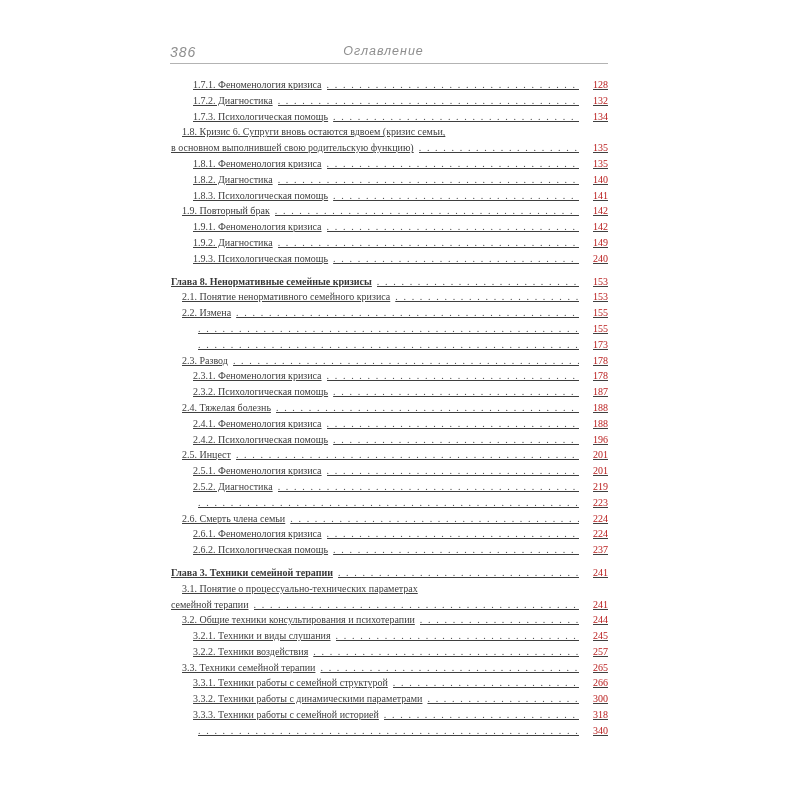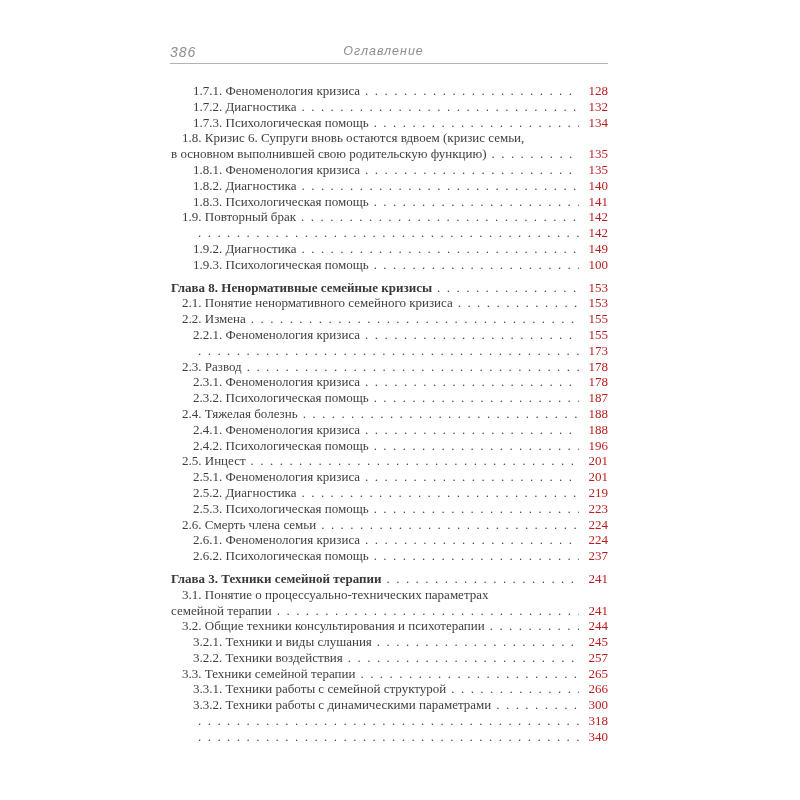--- a/index.html
+++ b/index.html
@@ -43,23 +43,24 @@
     text-align: center;
     font-size: 12.5px;
     letter-spacing: 1px;
   }
   .rule {
     border: none;
     border-top: 1.5px solid #b3b3b3;
     margin: 2px 0 0 0;
   }
   .toc {
-    margin-top: 19px;
+    margin-top: 13px;
     color: #3f3f3f;
-    font-size: 13px;
+    font-size: 10px;
+    text-decoration: underline;
   }
   .row {
     display: flex;
     align-items: baseline;
     line-height: 15.8px;
     white-space: nowrap;
   }
   .row.gap { margin-top: 7px; }
   .row.chapter { padding-left: 1px; font-weight: bold; }
   .row.cont    { padding-left: 1px; }
@@ -132,50 +133,50 @@
           <span class="label">1.8.3. Психологическая помощь</span>
           <span class="leader">. . . . . . . . . . . . . . . . . . . . . . . . . . . . . . . . . . . . . . . . . . . . . . . . . . . . . . . . . . . . . . . . . . . . . . . . . . . . . . . . </span>
           <span class="pageref">141</span>
         </div>
         <div class="row l2">
           <span class="label">1.9. Повторный брак</span>
           <span class="leader">. . . . . . . . . . . . . . . . . . . . . . . . . . . . . . . . . . . . . . . . . . . . . . . . . . . . . . . . . . . . . . . . . . . . . . . . . . . . . . . . </span>
           <span class="pageref">142</span>
         </div>
         <div class="row l3">
+          <span class="label">1.9.1. Феноменология кризиса</span>
           <span class="leader">. . . . . . . . . . . . . . . . . . . . . . . . . . . . . . . . . . . . . . . . . . . . . . . . . . . . . . . . . . . . . . . . . . . . . . . . . . . . . . . . </span>
           <span class="pageref">142</span>
         </div>
         <div class="row l3">
           <span class="label">1.9.2. Диагностика</span>
           <span class="leader">. . . . . . . . . . . . . . . . . . . . . . . . . . . . . . . . . . . . . . . . . . . . . . . . . . . . . . . . . . . . . . . . . . . . . . . . . . . . . . . . </span>
           <span class="pageref">149</span>
         </div>
         <div class="row l3">
           <span class="label">1.9.3. Психологическая помощь</span>
           <span class="leader">. . . . . . . . . . . . . . . . . . . . . . . . . . . . . . . . . . . . . . . . . . . . . . . . . . . . . . . . . . . . . . . . . . . . . . . . . . . . . . . . </span>
-          <span class="pageref">100</span>
+          <span class="pageref">240</span>
         </div>
         <div class="row chapter gap">
           <span class="label">Глава 8. Ненормативные семейные кризисы</span>
           <span class="leader">. . . . . . . . . . . . . . . . . . . . . . . . . . . . . . . . . . . . . . . . . . . . . . . . . . . . . . . . . . . . . . . . . . . . . . . . . . . . . . . . </span>
           <span class="pageref">153</span>
         </div>
         <div class="row l2">
           <span class="label">2.1. Понятие ненормативного семейного кризиса</span>
           <span class="leader">. . . . . . . . . . . . . . . . . . . . . . . . . . . . . . . . . . . . . . . . . . . . . . . . . . . . . . . . . . . . . . . . . . . . . . . . . . . . . . . . </span>
           <span class="pageref">153</span>
         </div>
         <div class="row l2">
           <span class="label">2.2. Измена</span>
           <span class="leader">. . . . . . . . . . . . . . . . . . . . . . . . . . . . . . . . . . . . . . . . . . . . . . . . . . . . . . . . . . . . . . . . . . . . . . . . . . . . . . . . </span>
           <span class="pageref">155</span>
         </div>
         <div class="row l3">
-          <span class="label">2.2.1. Феноменология кризиса</span>
           <span class="leader">. . . . . . . . . . . . . . . . . . . . . . . . . . . . . . . . . . . . . . . . . . . . . . . . . . . . . . . . . . . . . . . . . . . . . . . . . . . . . . . . </span>
           <span class="pageref">155</span>
         </div>
         <div class="row l3">
           <span class="leader">. . . . . . . . . . . . . . . . . . . . . . . . . . . . . . . . . . . . . . . . . . . . . . . . . . . . . . . . . . . . . . . . . . . . . . . . . . . . . . . . </span>
           <span class="pageref">173</span>
         </div>
         <div class="row l2">
           <span class="label">2.3. Развод</span>
           <span class="leader">. . . . . . . . . . . . . . . . . . . . . . . . . . . . . . . . . . . . . . . . . . . . . . . . . . . . . . . . . . . . . . . . . . . . . . . . . . . . . . . . </span>
@@ -215,21 +216,20 @@
           <span class="label">2.5.1. Феноменология кризиса</span>
           <span class="leader">. . . . . . . . . . . . . . . . . . . . . . . . . . . . . . . . . . . . . . . . . . . . . . . . . . . . . . . . . . . . . . . . . . . . . . . . . . . . . . . . </span>
           <span class="pageref">201</span>
         </div>
         <div class="row l3">
           <span class="label">2.5.2. Диагностика</span>
           <span class="leader">. . . . . . . . . . . . . . . . . . . . . . . . . . . . . . . . . . . . . . . . . . . . . . . . . . . . . . . . . . . . . . . . . . . . . . . . . . . . . . . . </span>
           <span class="pageref">219</span>
         </div>
         <div class="row l3">
-          <span class="label">2.5.3. Психологическая помощь</span>
           <span class="leader">. . . . . . . . . . . . . . . . . . . . . . . . . . . . . . . . . . . . . . . . . . . . . . . . . . . . . . . . . . . . . . . . . . . . . . . . . . . . . . . . </span>
           <span class="pageref">223</span>
         </div>
         <div class="row l2">
           <span class="label">2.6. Смерть члена семьи</span>
           <span class="leader">. . . . . . . . . . . . . . . . . . . . . . . . . . . . . . . . . . . . . . . . . . . . . . . . . . . . . . . . . . . . . . . . . . . . . . . . . . . . . . . . </span>
           <span class="pageref">224</span>
         </div>
         <div class="row l3">
           <span class="label">2.6.1. Феноменология кризиса</span>
@@ -278,20 +278,21 @@
           <span class="label">3.3.1. Техники работы с семейной структурой</span>
           <span class="leader">. . . . . . . . . . . . . . . . . . . . . . . . . . . . . . . . . . . . . . . . . . . . . . . . . . . . . . . . . . . . . . . . . . . . . . . . . . . . . . . . </span>
           <span class="pageref">266</span>
         </div>
         <div class="row l3">
           <span class="label">3.3.2. Техники работы с динамическими параметрами</span>
           <span class="leader">. . . . . . . . . . . . . . . . . . . . . . . . . . . . . . . . . . . . . . . . . . . . . . . . . . . . . . . . . . . . . . . . . . . . . . . . . . . . . . . . </span>
           <span class="pageref">300</span>
         </div>
         <div class="row l3">
+          <span class="label">3.3.3. Техники работы с семейной историей</span>
           <span class="leader">. . . . . . . . . . . . . . . . . . . . . . . . . . . . . . . . . . . . . . . . . . . . . . . . . . . . . . . . . . . . . . . . . . . . . . . . . . . . . . . . </span>
           <span class="pageref">318</span>
         </div>
         <div class="row l3">
           <span class="leader">. . . . . . . . . . . . . . . . . . . . . . . . . . . . . . . . . . . . . . . . . . . . . . . . . . . . . . . . . . . . . . . . . . . . . . . . . . . . . . . . </span>
           <span class="pageref">340</span>
         </div>
       </div>
   </div>
 </div>

